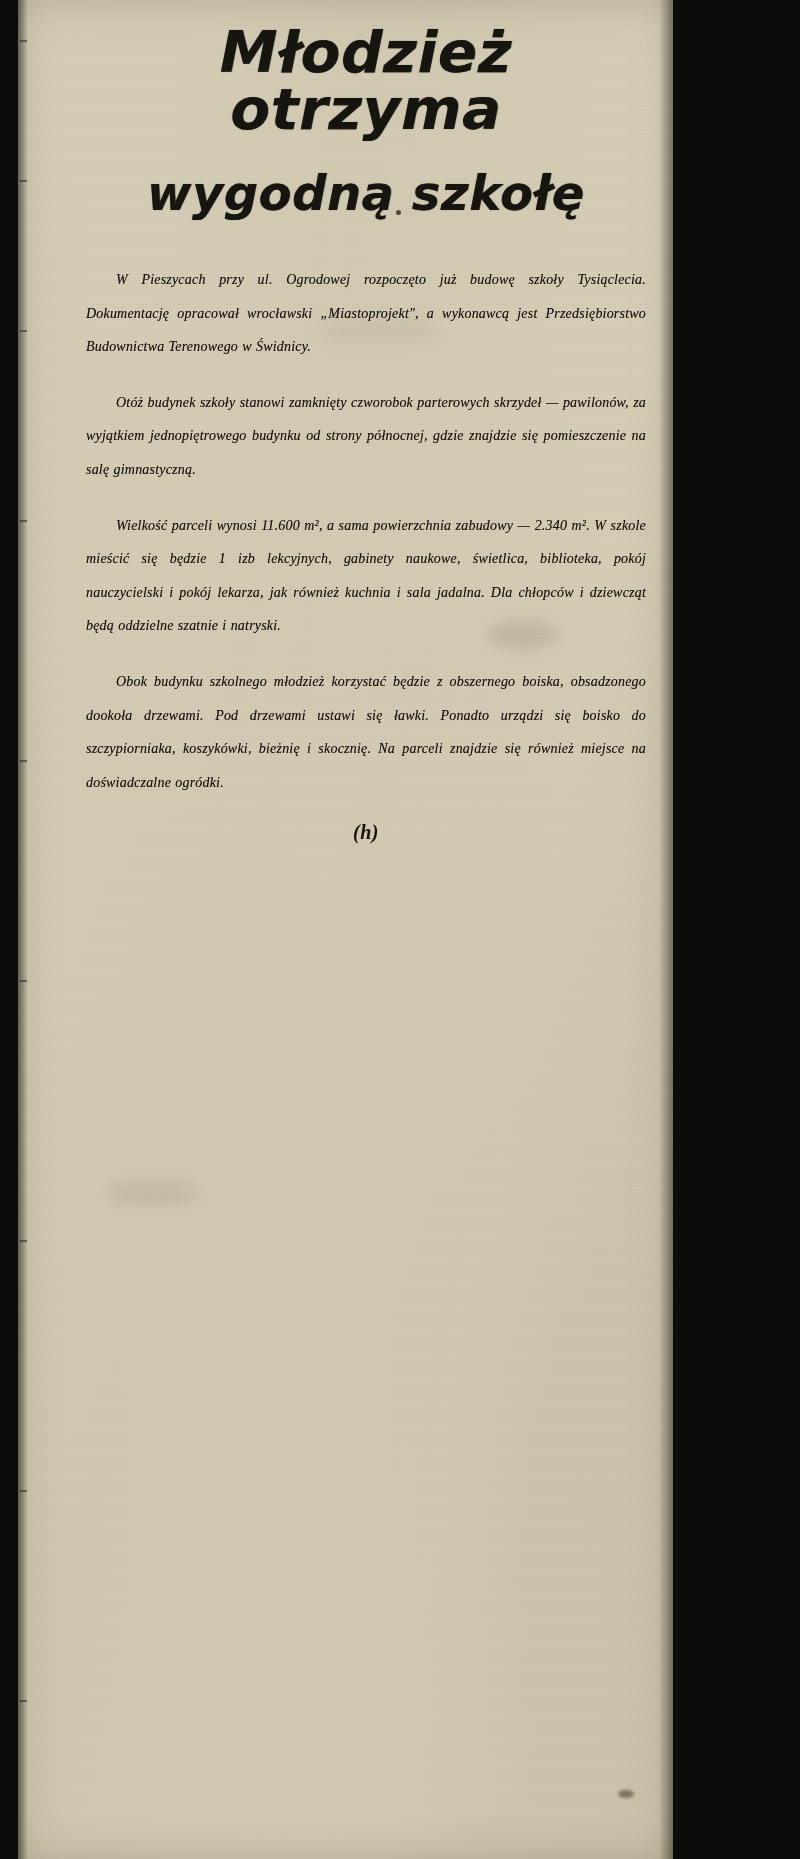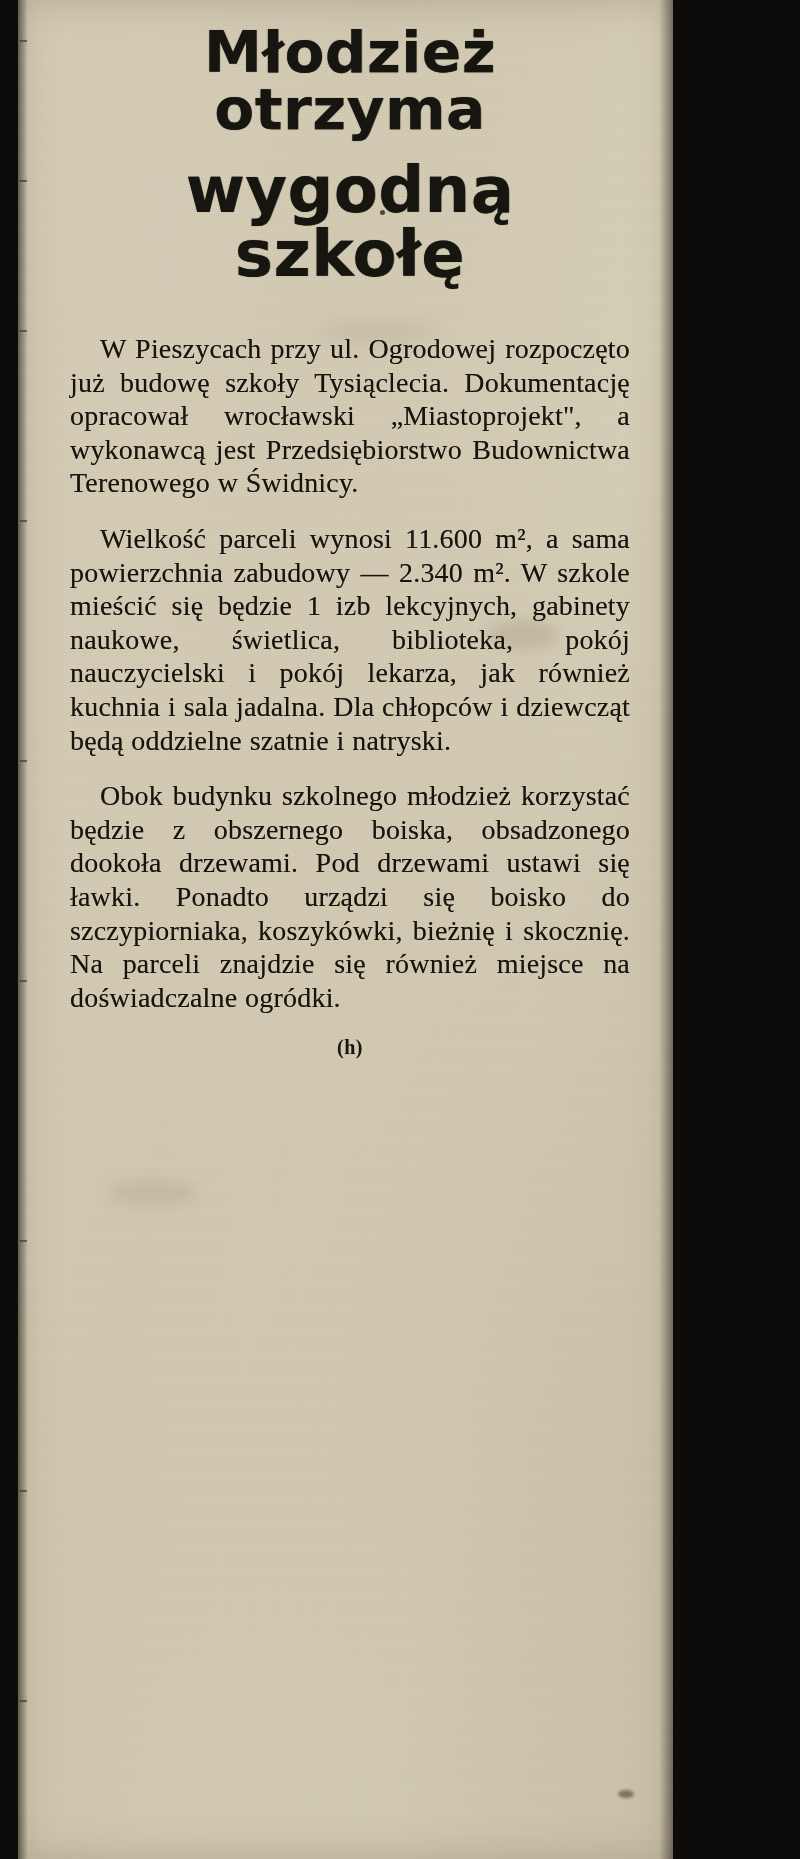--- a/index.html
+++ b/index.html
@@ -69,63 +69,64 @@
   .tick {
     position: absolute;
     left: 2px;
     width: 7px;
     height: 2px;
     background: rgba(35,32,24,0.55);
   }
 
   .content {
     position: absolute;
-    left: 52px;
+    left: 68px;
     top: 0;
     width: 560px;
+    font-style: italic;
   }
 
   
   .headline {
     margin-top: 24px;
     text-align: center;
     font-family: "DejaVu Sans", sans-serif;
     font-weight: 700;
     color: #17150f;
     letter-spacing: 0.5px;
     line-height: 1.0;
     text-shadow:
       0 0 1px rgba(0,0,0,0.5),
       0.6px 0.4px 0 rgba(0,0,0,0.35);
   }
   .headline .line1 {
     font-size: 57px;
     transform: scaleX(1.02);
   }
   .headline .line2 {
-    font-size: 64px;
-    margin-top: 20px;
+    font-size: 48px;
+    margin-top: 31px;
   }
 
   .dot-artifact {
     position: absolute;
     left: 310px;
     top: 210px;
     width: 5px;
     height: 5px;
     background: #2a261c;
     border-radius: 50%;
     opacity: .8;
   }
 
   
   .body {
     margin-top: 46px;
     color: #16140e;
-    font-size: 28px;
+    font-size: 14px;
     line-height: 33.6px;
     text-align: justify;
     letter-spacing: 0.2px;
     word-spacing: 0.5px;
   }
   .body p {
     margin: 0 0 22px 0;
     text-indent: 30px;
     text-align: justify;
     text-justify: inter-word;
@@ -182,20 +183,21 @@
 
       <div class="headline">
         <div class="line1">Młodzież otrzyma</div>
         <div class="line2">wygodną szkołę</div>
       </div>
 
       <div class="dot-artifact"></div>
 
       <div class="body">
         <p>W Pieszycach przy ul. Ogrodowej rozpoczęto już budowę szkoły Tysiąclecia. Dokumentację opracował wrocławski „Miastoprojekt", a wykonawcą jest Przedsiębiorstwo Budownictwa Terenowego w Świdnicy.</p>
+        <p>Otóż budynek szkoły stanowi zamknięty czworobok parterowych skrzydeł — pawilonów, za wyjątkiem jednopiętrowego budynku od strony północnej, gdzie znajdzie się pomieszczenie na salę gimnastyczną.</p>
         <p>Wielkość parceli wynosi 11.600 m², a sama powierzchnia zabudowy — 2.340 m². W szkole mieścić się będzie 1 izb lekcyjnych, gabinety naukowe, świetlica, biblioteka, pokój nauczycielski i pokój lekarza, jak również kuchnia i sala jadalna. Dla chłopców i dziewcząt będą oddzielne szatnie i natryski.</p>
         <p>Obok budynku szkolnego młodzież korzystać będzie z obszernego boiska, obsadzonego dookoła drzewami. Pod drzewami ustawi się ławki. Ponadto urządzi się boisko do szczypiorniaka, koszykówki, bieżnię i skocznię. Na parceli znajdzie się również miejsce na doświadczalne ogródki.</p>
       </div>
 
       <div class="signature">(h)</div>
     </div>
   </div>
 </div>
 
 </body></html>

